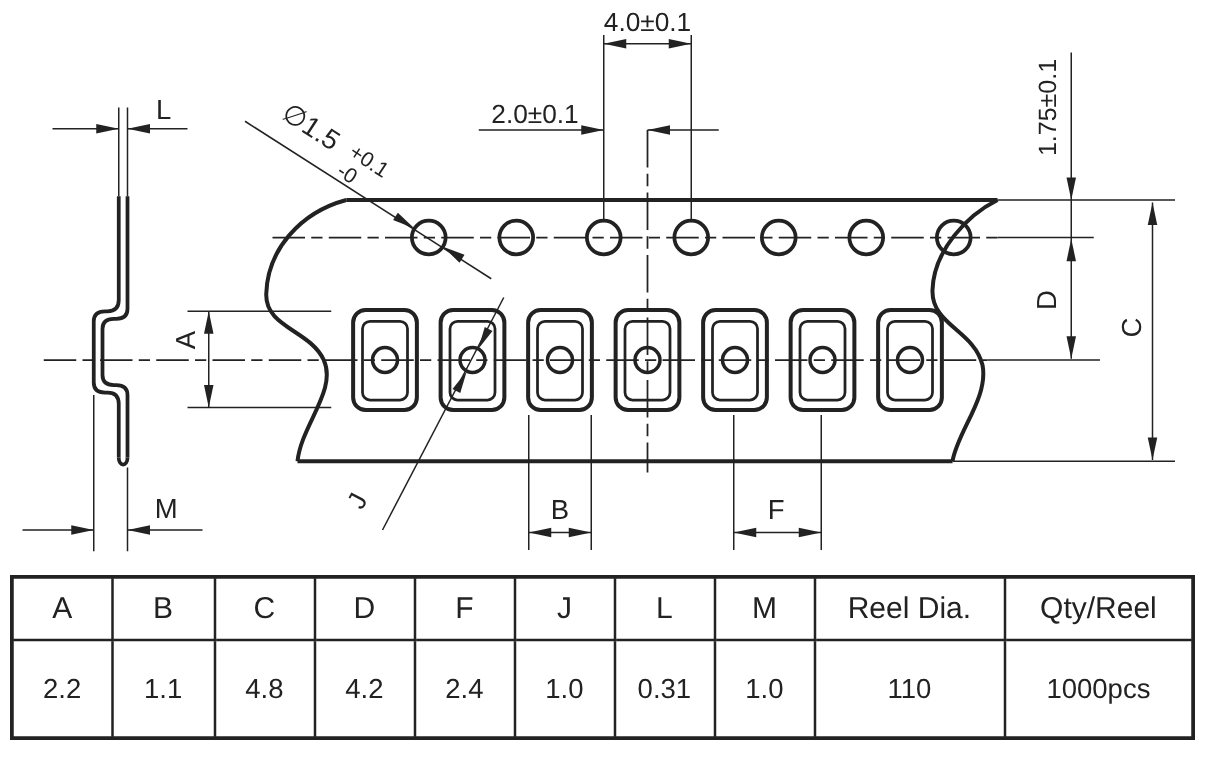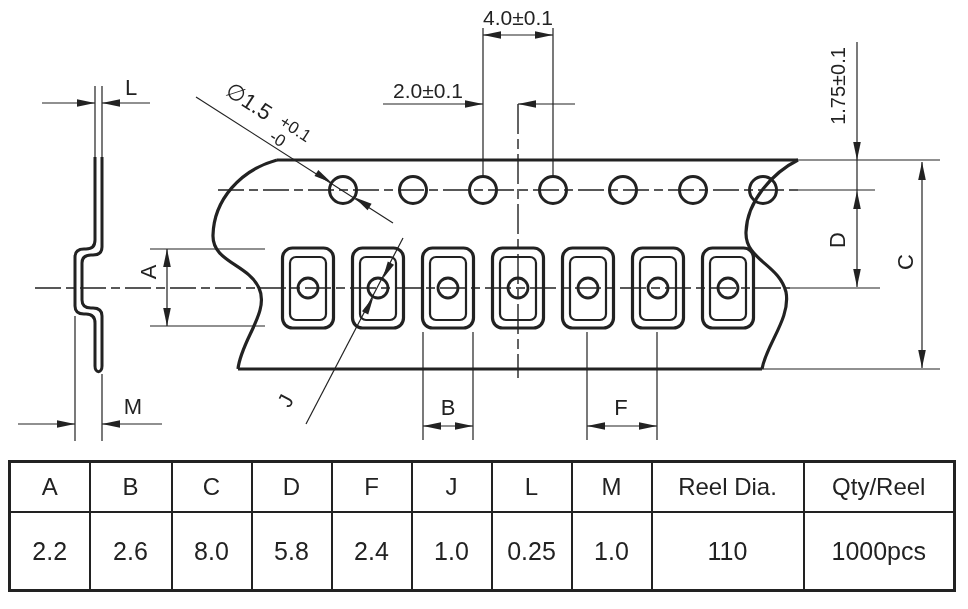--- a/index.html
+++ b/index.html
@@ -20,21 +20,21 @@
     width:945px; border-collapse:collapse; table-layout:fixed;
     border:3px solid var(--line);
     background:var(--bg);
   }
   table.spec th, table.spec td {
     border:2px solid var(--line);
     text-align:center; font-weight:normal;
     color:var(--line);
   }
   table.spec th { height:46px; font-size:24px; }
-  table.spec td { height:74px; font-size:25px; }
+  table.spec td { height:74px; font-size:22px; }
 </style>
 </head>
 <body>
 
 <div class="canvas">
 
   <svg class="drawing" width="968" height="456" viewBox="0 0 968 456">
 
     <g fill="none" stroke="currentColor">
 
@@ -215,26 +215,26 @@
         <th>J</th>
         <th>L</th>
         <th>M</th>
         <th>Reel Dia.</th>
         <th>Qty/Reel</th>
       </tr>
     </thead>
     <tbody>
       <tr>
         <td>2.2</td>
-        <td>2.6</td>
-        <td>8.0</td>
-        <td>5.8</td>
+        <td>1.1</td>
+        <td>4.8</td>
+        <td>4.2</td>
         <td>2.4</td>
         <td>1.0</td>
-        <td>0.25</td>
+        <td>0.31</td>
         <td>1.0</td>
         <td>110</td>
         <td>1000pcs</td>
       </tr>
     </tbody>
   </table>
 
 </div>
 
 </body></html>

